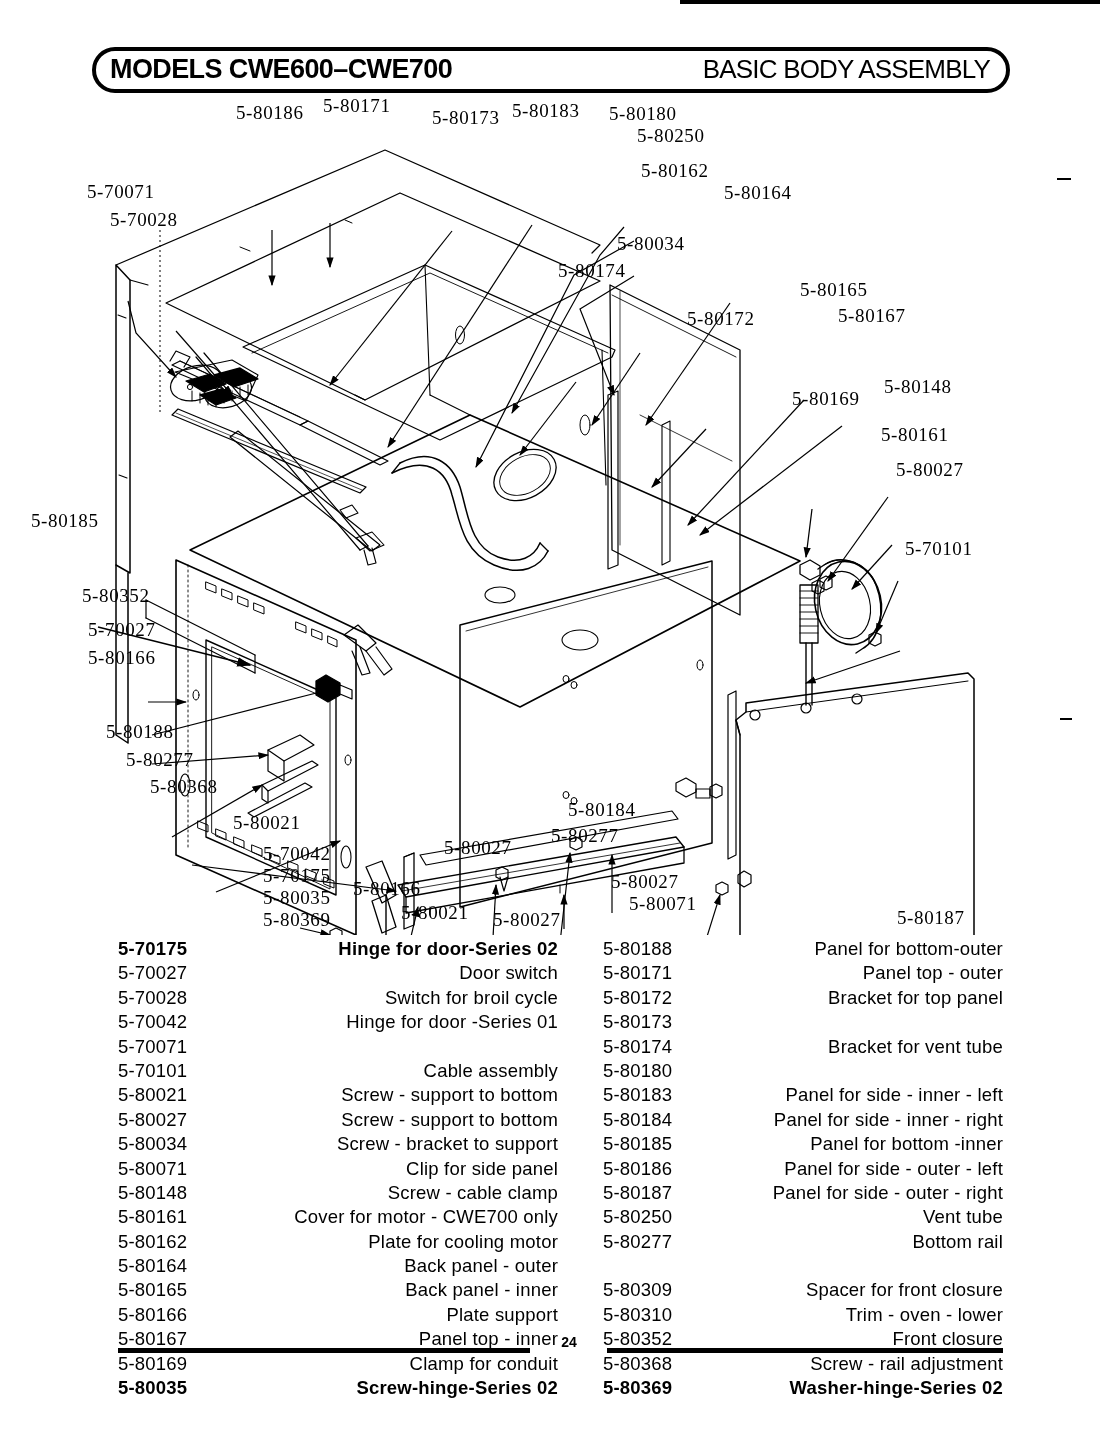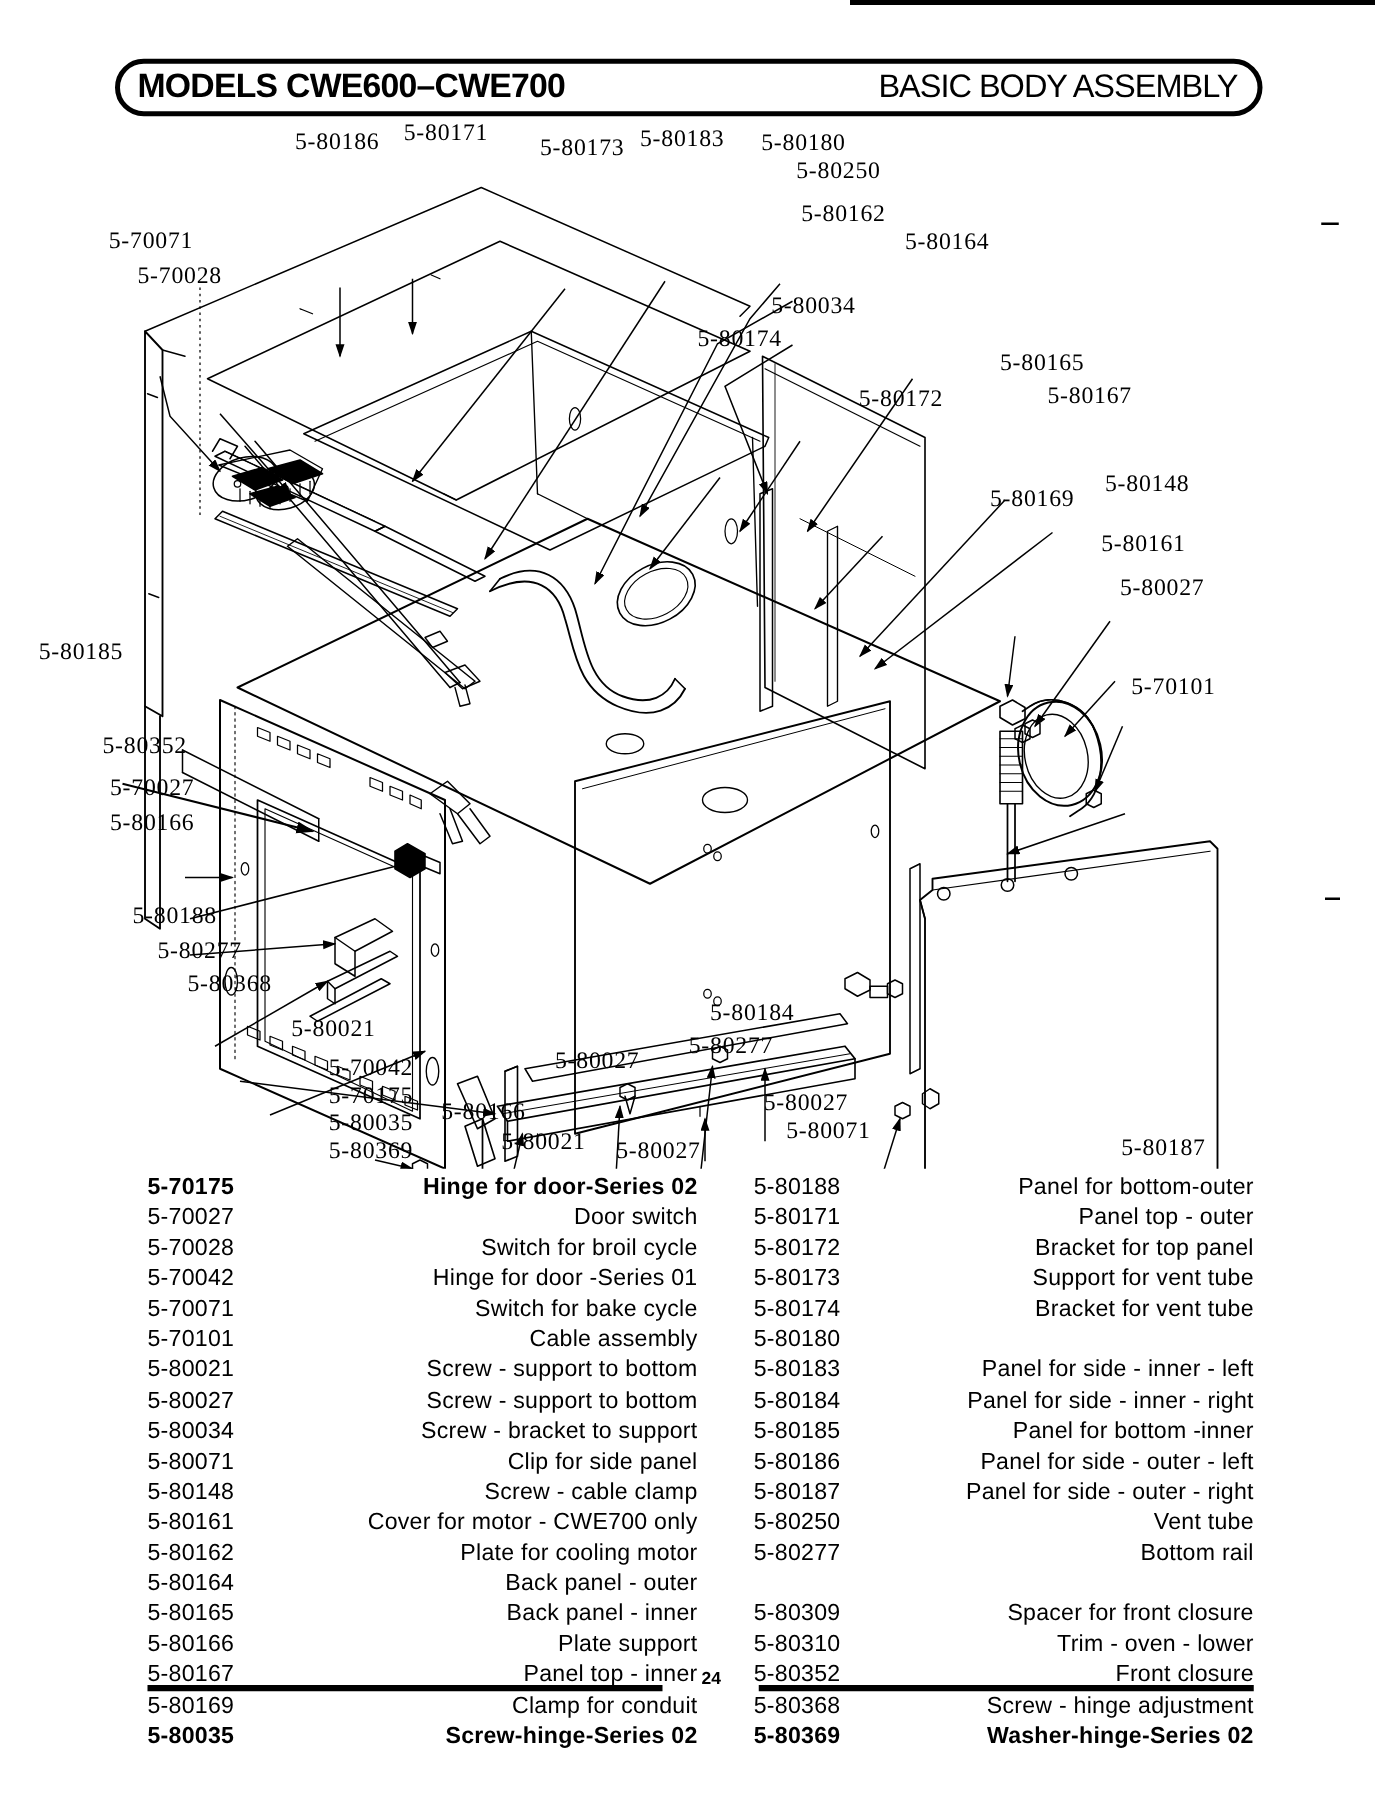--- a/index.html
+++ b/index.html
@@ -515,21 +515,20 @@
         <div class="prow">
           <span class="pn">5-70028</span>
           <span class="pd">Switch for broil cycle</span>
         </div>
         <div class="prow">
           <span class="pn">5-70042</span>
           <span class="pd">Hinge for door -Series  01</span>
         </div>
         <div class="prow">
           <span class="pn">5-70071</span>
-          <span class="pd">Switch for bake cycle</span>
         </div>
         <div class="prow">
           <span class="pn">5-70101</span>
           <span class="pd">Cable assembly</span>
         </div>
         <div class="prow">
           <span class="pn">5-80021</span>
           <span class="pd">Screw - support to bottom</span>
         </div>
         <div class="prow">
@@ -589,21 +588,20 @@
         <div class="prow">
           <span class="pn">5-80171</span>
           <span class="pd">Panel top - outer</span>
         </div>
         <div class="prow">
           <span class="pn">5-80172</span>
           <span class="pd">Bracket for top panel</span>
         </div>
         <div class="prow">
           <span class="pn">5-80173</span>
-          <span class="pd">Support for vent tube</span>
         </div>
         <div class="prow">
           <span class="pn">5-80174</span>
           <span class="pd">Bracket for vent tube</span>
         </div>
         <div class="prow">
           <span class="pn">5-80180</span>
         </div>
         <div class="prow">
           <span class="pn">5-80183</span>
@@ -644,21 +642,21 @@
         <div class="prow">
           <span class="pn">5-80310</span>
           <span class="pd">Trim - oven - lower</span>
         </div>
         <div class="prow">
           <span class="pn">5-80352</span>
           <span class="pd">Front closure</span>
         </div>
         <div class="prow">
           <span class="pn">5-80368</span>
-          <span class="pd">Screw - hinge adjustment</span>
+          <span class="pd">Screw - rail adjustment</span>
         </div>
         <div class="prow bold">
           <span class="pn">5-80369</span>
           <span class="pd">Washer-hinge-Series 02</span>
         </div>
       </div>
   </div>
 
   <div class="rule" id="rule-left"></div>
   <div class="rule" id="rule-right"></div>

